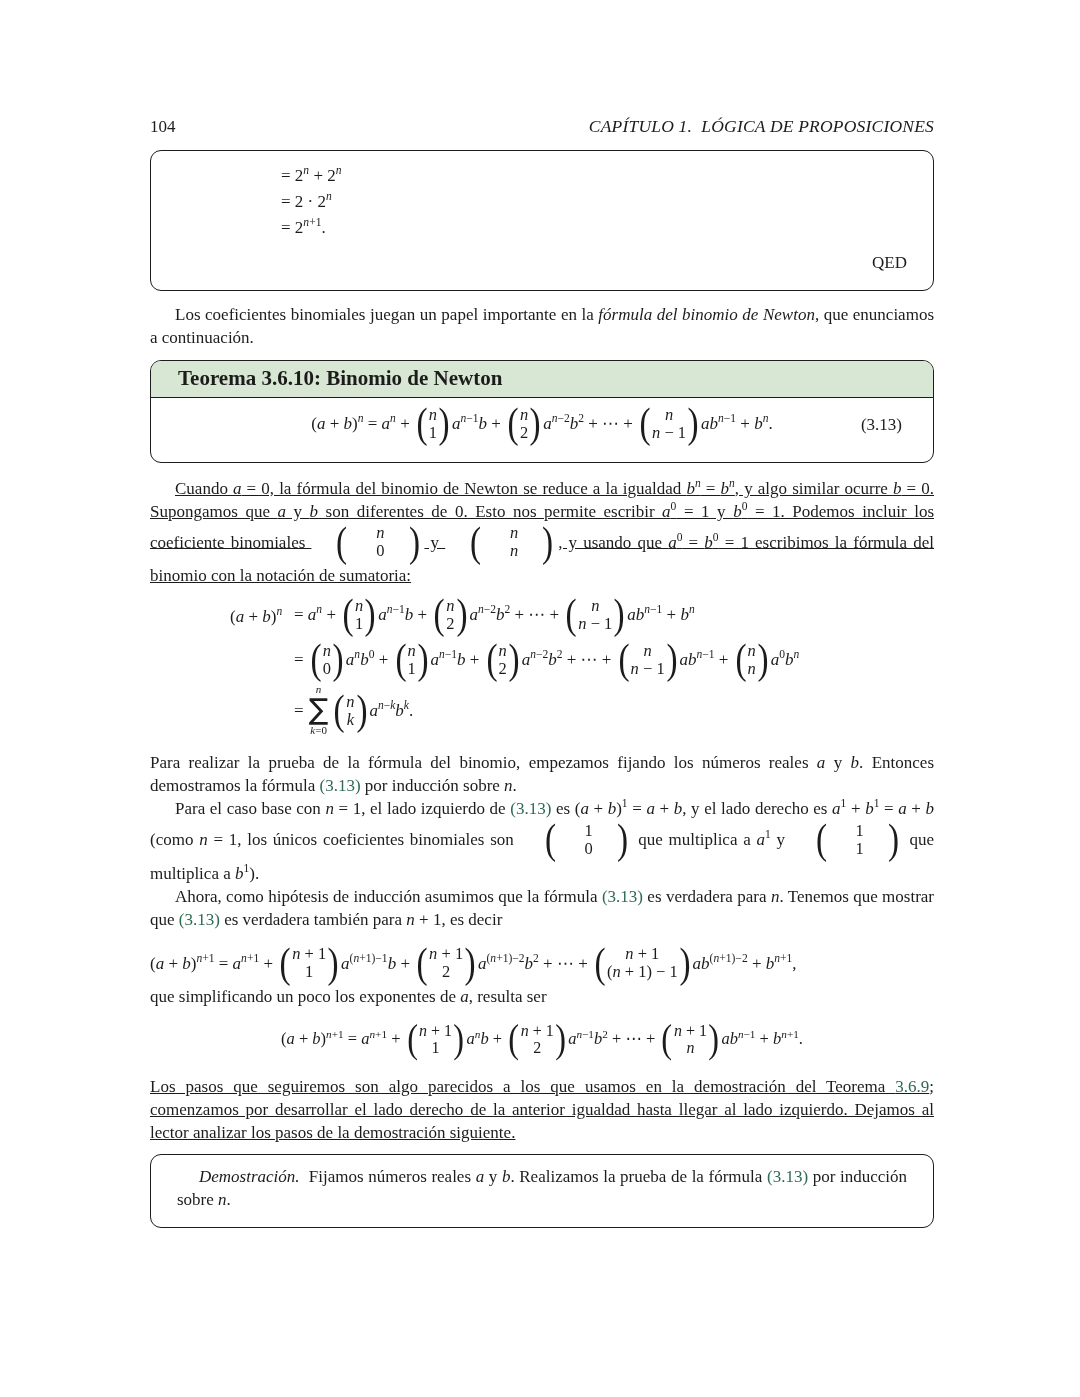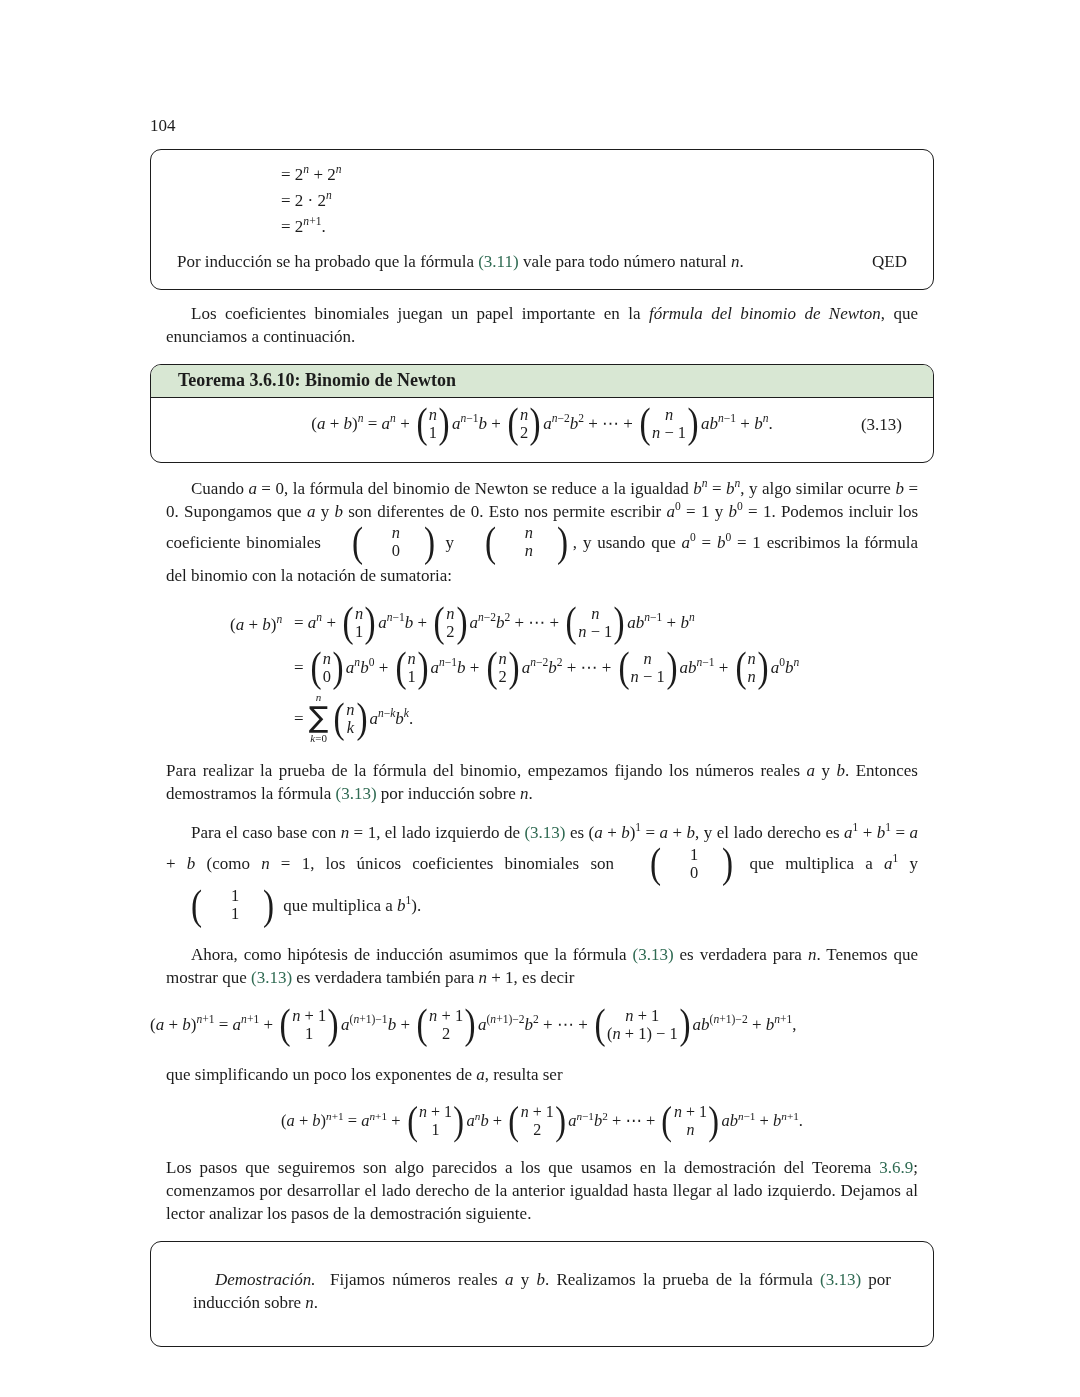--- a/index.html
+++ b/index.html
@@ -21,30 +21,30 @@
   
   .box{border:1.5px solid #1d1d1d;border-radius:11px;}
 
   
   .qedbox{margin-top:13px;padding:12px 26px 16px;}
   .qedbox .m{margin-left:104px;line-height:26px;}
   .qedbox .concl{display:flex;align-items:baseline;margin-top:10px;line-height:23px;}
   .qedlabel{margin-left:auto;}
 
   
-  .para{text-align:justify;line-height:23px;margin:16px;}
-  .mt12{margin-top:12px;} .mt14{margin-top:14px;}
+  .para{text-align:justify;line-height:23px;margin:0;}
+  .mt12{margin-top:12px;} .mt14{margin-top:14px;text-decoration:underline;}
   .ind{text-indent:25px;}
 
   
   .thm{margin-top:11px;}
   .thm-head{
     background:#d8e7d3;border-bottom:1.5px solid #1d1d1d;
     border-radius:10px 10px 0 0;
-    padding:5px 27px 6px;font-weight:bold;font-size:18px;
+    padding:5px 27px 6px;font-weight:bold;font-size:21px;
   }
   .thm-body{padding:6px 27px 16px;}
   .thm-stmt{font-style:italic;margin:9px 0 2px;line-height:23px;}
   .eqrow{position:relative;text-align:center;padding:0 8px;}
   .eqrow .eqlabel{position:absolute;right:4px;top:50%;transform:translateY(-50%);}
 
   
   .ablock{margin:8px 0 6px 80px;}
   .arow{display:flex;align-items:center;line-height:1.25;white-space:nowrap;}
   .arow + .arow{margin-top:3px;}
@@ -71,28 +71,28 @@
   .sum .sg{font-size:29px;line-height:1;font-family:"DejaVu Sans",sans-serif;}
 </style>
 </head>
 <body>
 
 <div class="page">
   <div class="content">
 
     <div class="runhead">
       <span class="pagenum">104</span>
+      <span class="chapter">CAPÍTULO 1.  LÓGICA DE PROPOSICIONES</span>
     </div>
 
     <div class="box qedbox">
       <div class="m">= 2<sup><i>n</i></sup> + 2<sup><i>n</i></sup></div>
       <div class="m">= 2 · 2<sup><i>n</i></sup></div>
       <div class="m">= 2<sup><i>n</i>+1</sup>.</div>
       <div class="concl">
-        <span>Por inducción se ha probado que la fórmula <a class="lnk">(3.11)</a> vale para todo número natural <i>n</i>.</span>
         <span class="qedlabel">QED</span>
       </div>
     </div>
 
     <p class="para ind mt12">Los coeficientes binomiales juegan un papel importante en la <i>fórmula del binomio de Newton</i>, que enunciamos a continuación.</p>
 
     <div class="box thm">
       <div class="thm-head">Teorema 3.6.10: Binomio de Newton</div>
       <div class="thm-body">
         <div class="eqrow">

